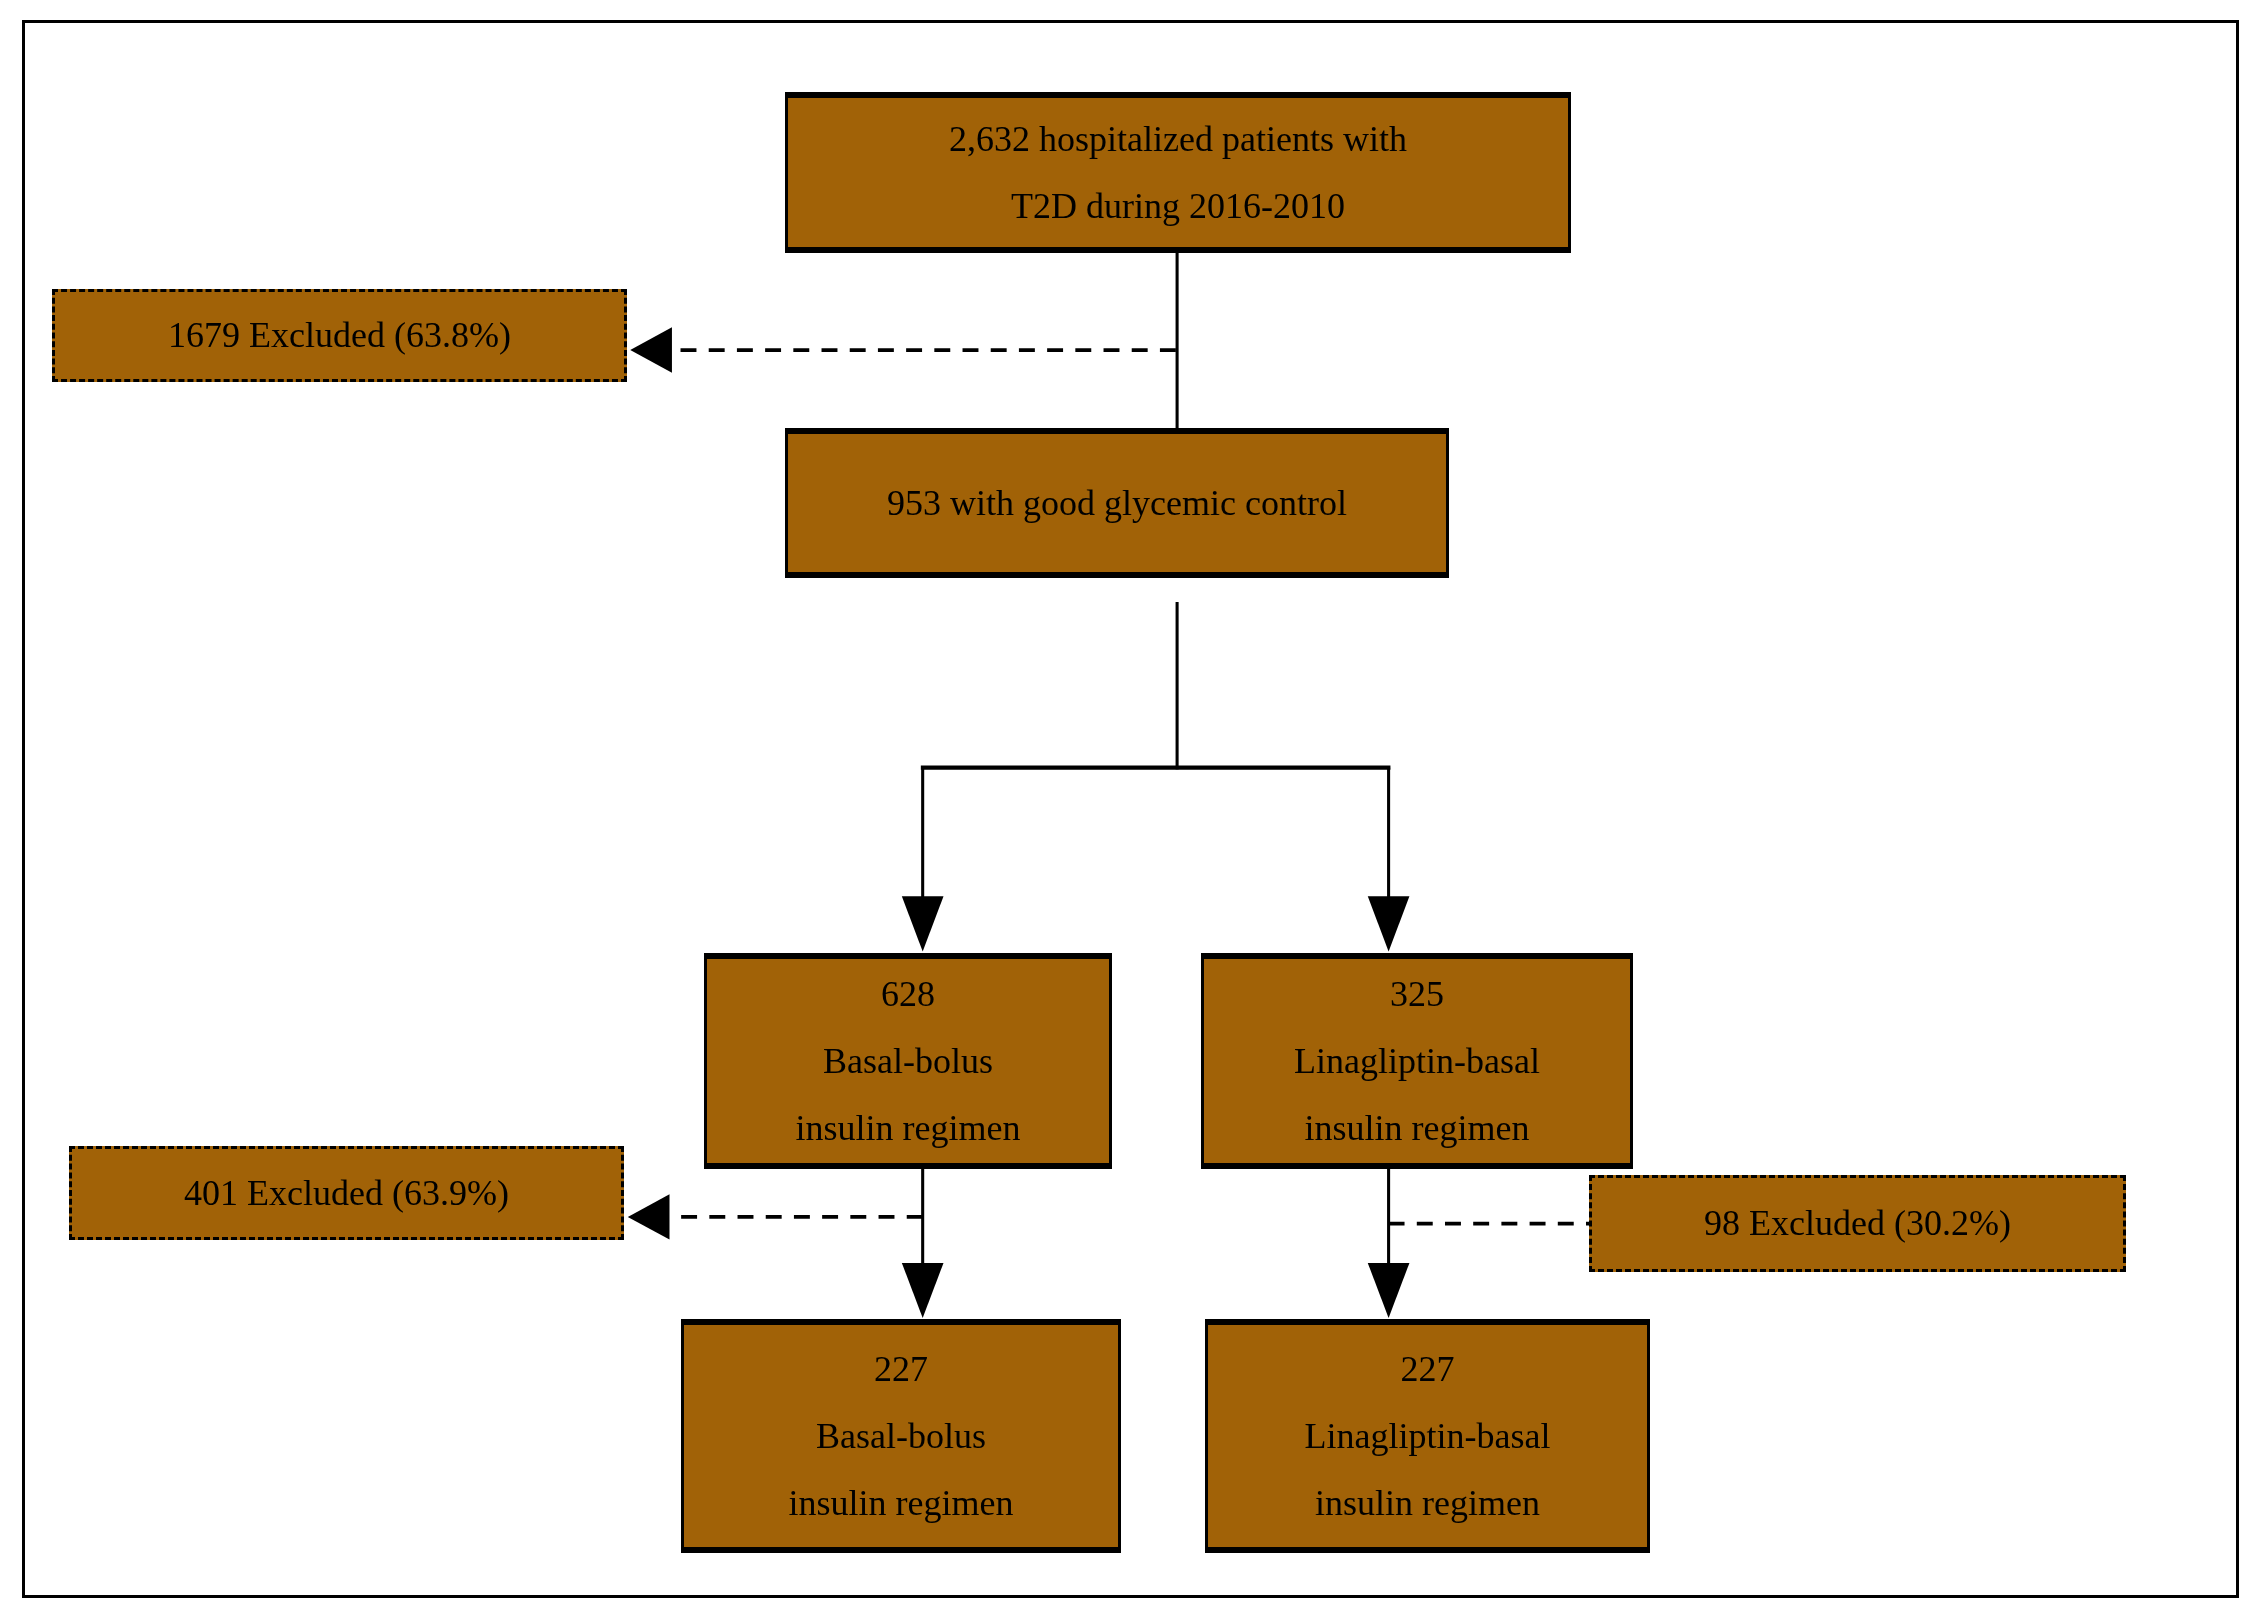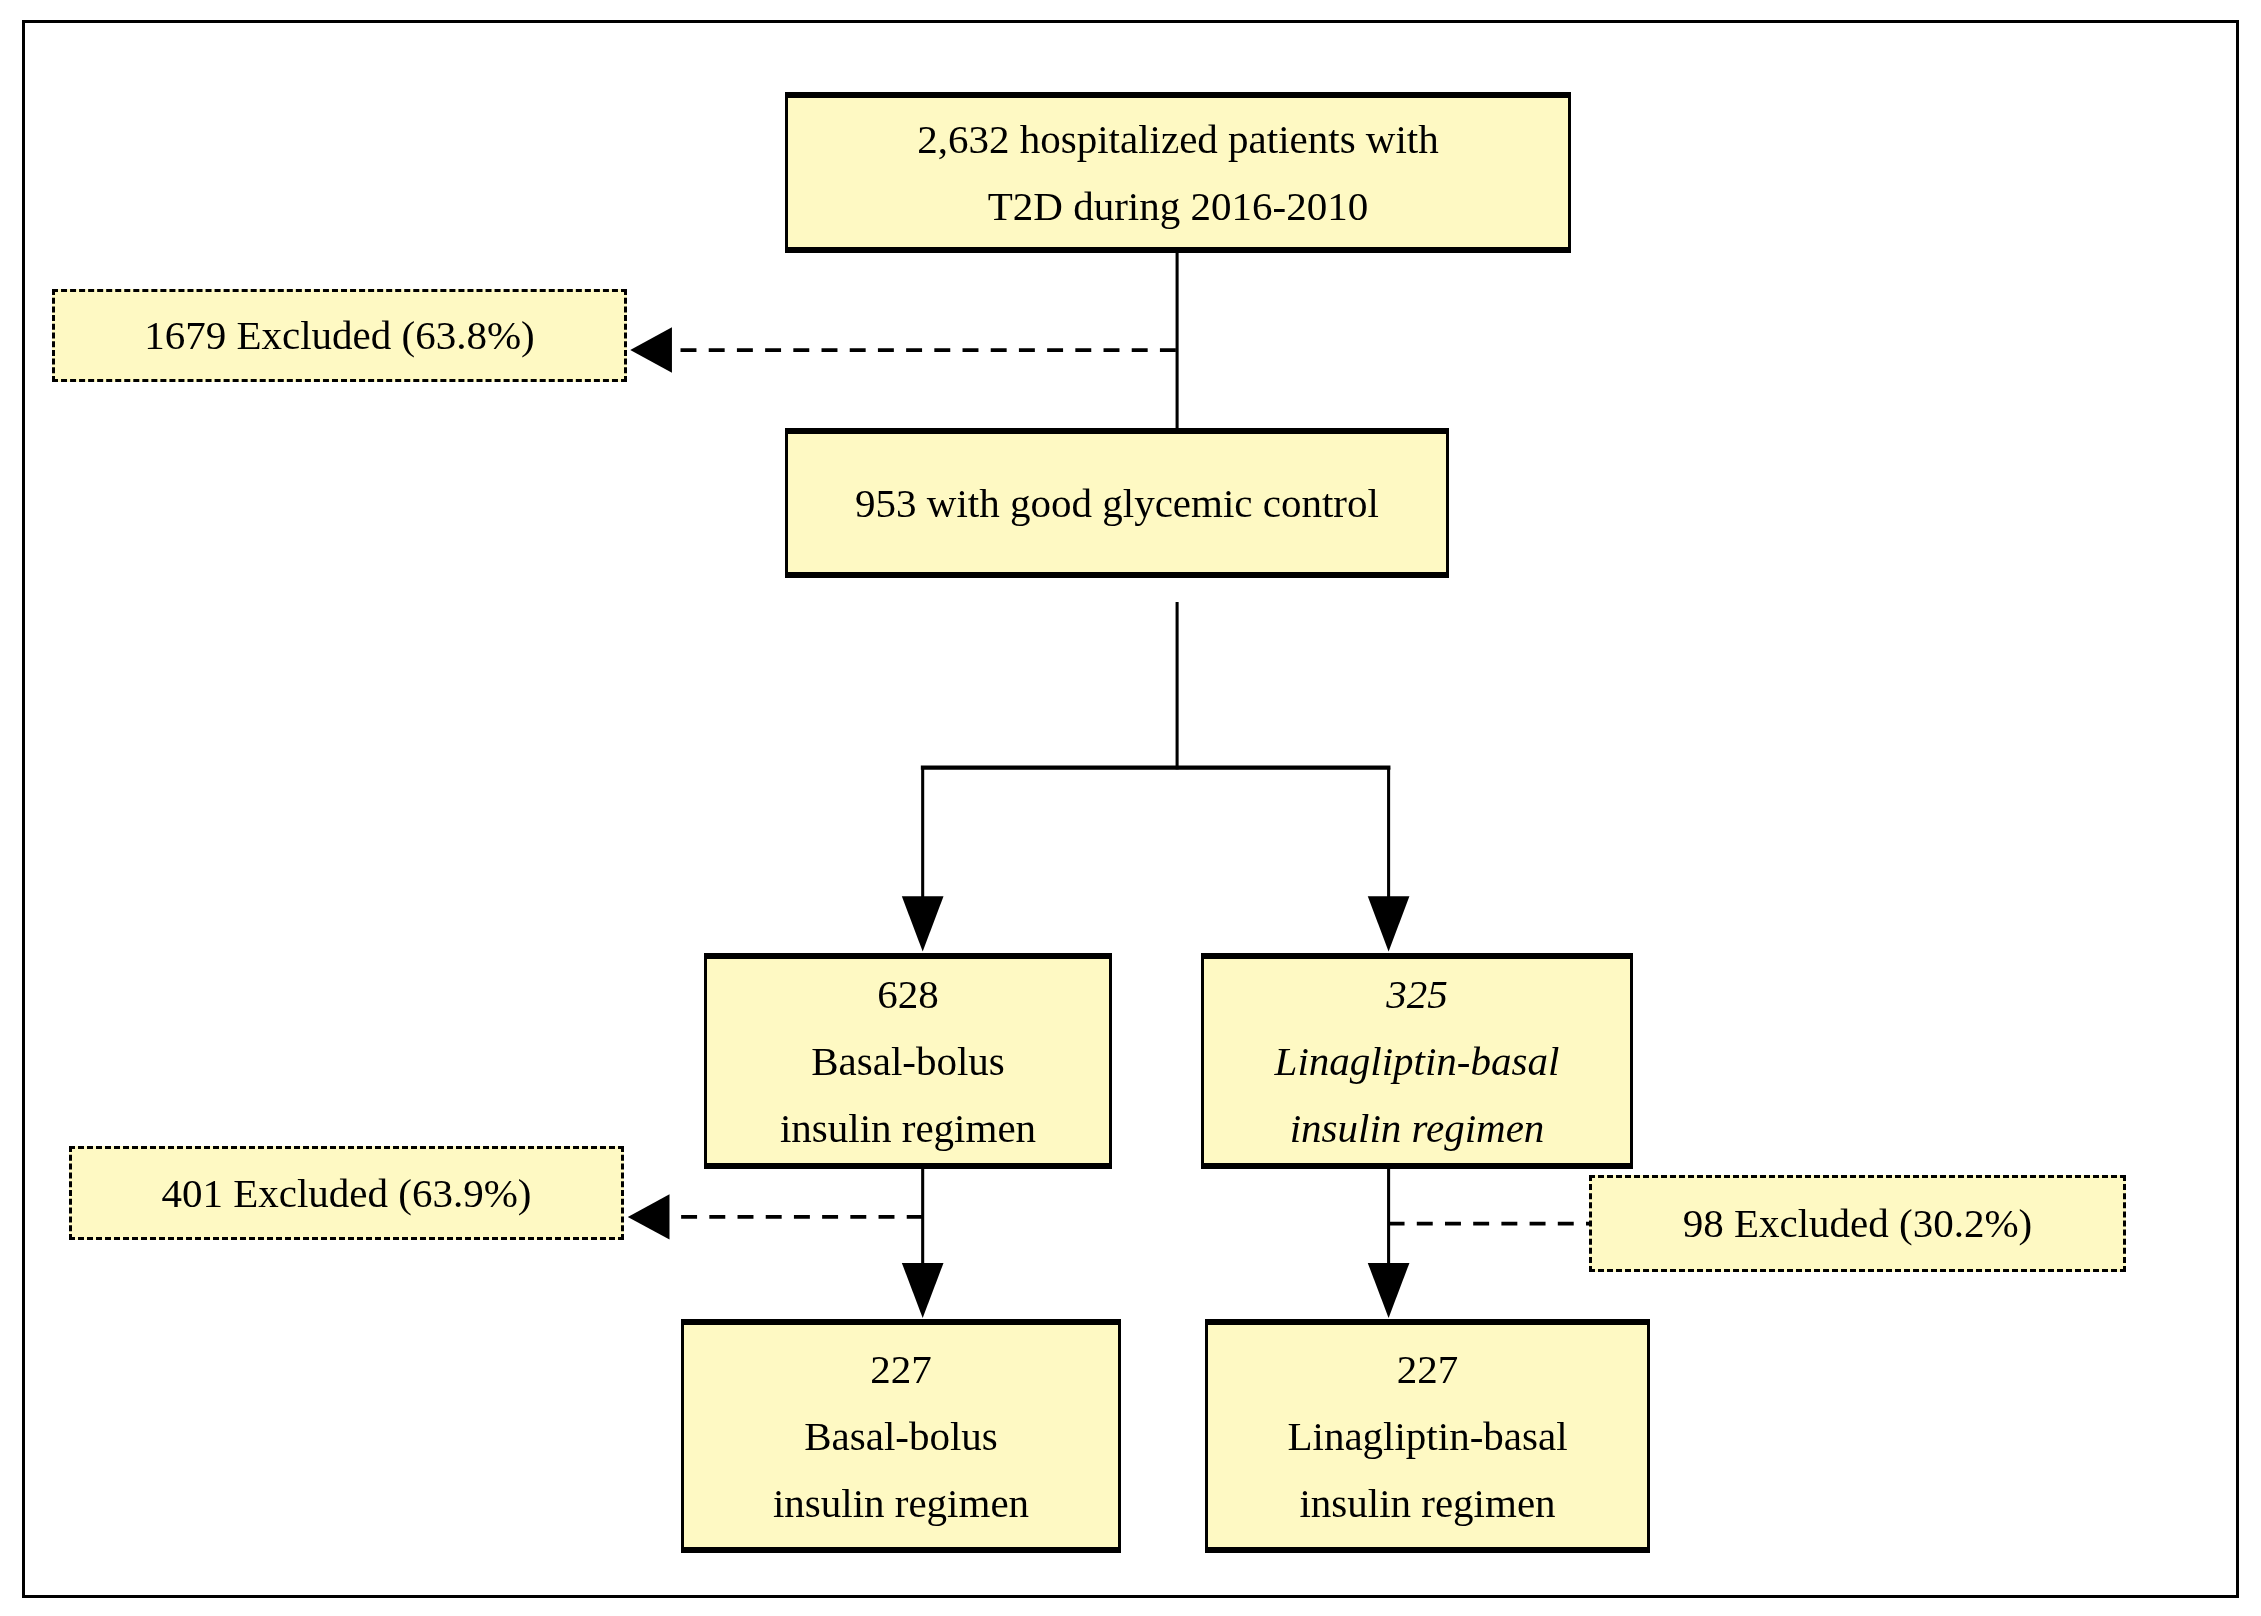--- a/index.html
+++ b/index.html
@@ -20,30 +20,30 @@
     box-sizing: border-box;
   }
   .wires {
     position: absolute;
     left: 0; top: 0;
     width: 2261px; height: 1616px;
   }
   .node {
     position: absolute;
     box-sizing: border-box;
-    background: #fef9c3;
+    background: #a16207;
     border: 3.7px solid #000000;
     border-top-width: 6.1px;
     border-bottom-width: 6.1px;
     display: flex;
     flex-direction: column;
     align-items: center;
     justify-content: center;
     text-align: center;
-    font-size: 41px;
+    font-size: 36px;
     line-height: 67px;
     white-space: nowrap;
   }
   .node.dashed {
     border: 3.7px dashed #000000;
   }
   .line { display: block; }
 </style>
 </head>
 <body>
@@ -91,21 +91,21 @@
   <div class="node" style="left:785px; top:428px; width:664px; height:150px;">
     <span class="line">953 with good glycemic control</span>
   </div>
 
   <div class="node" style="left:704px; top:953px; width:408px; height:216px;font-family:Liberation Serif, serif;">
     <span class="line">628</span>
     <span class="line">Basal-bolus</span>
     <span class="line">insulin regimen</span>
   </div>
 
-  <div class="node" style="left:1201px; top:953px; width:432px; height:216px;font-style:italic;">
+  <div class="node" style="left:1201px; top:953px; width:432px; height:216px;">
     <span class="line">325</span>
     <span class="line">Linagliptin-basal</span>
     <span class="line">insulin regimen</span>
   </div>
 
   <div class="node dashed" style="left:69px; top:1146px; width:555px; height:94px;">
     <span class="line">401 Excluded (63.9%)</span>
   </div>
 
   <div class="node dashed" style="left:1589px; top:1175px; width:537px; height:97px;">

